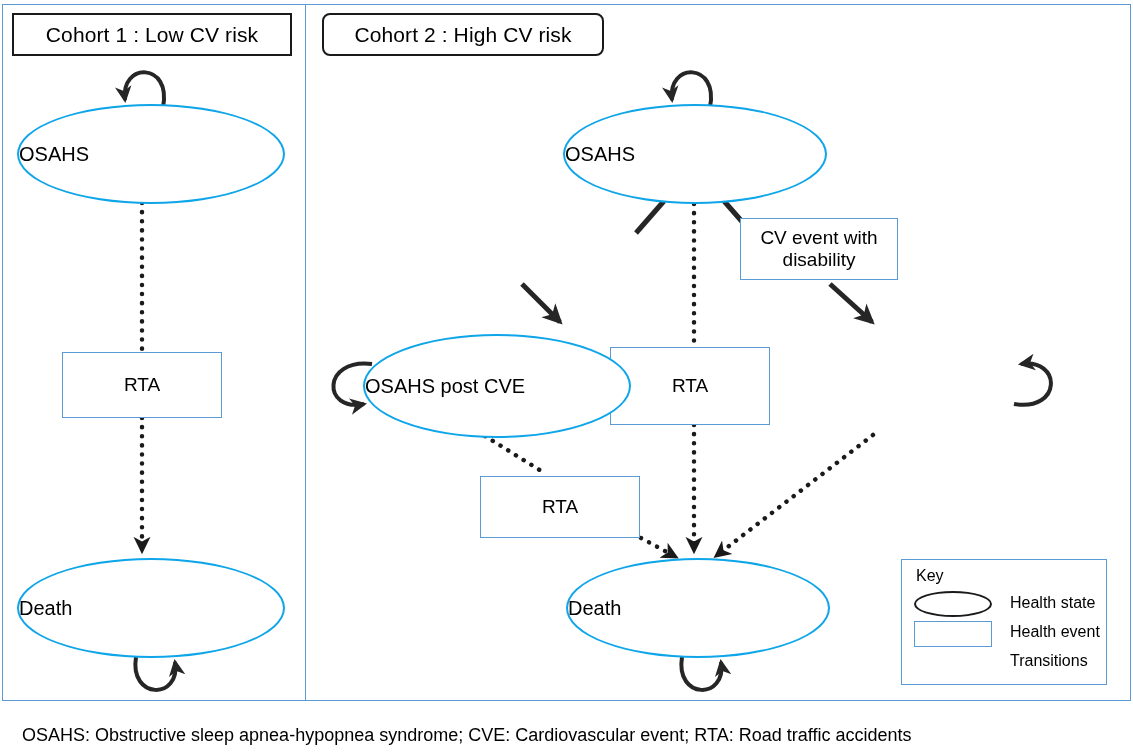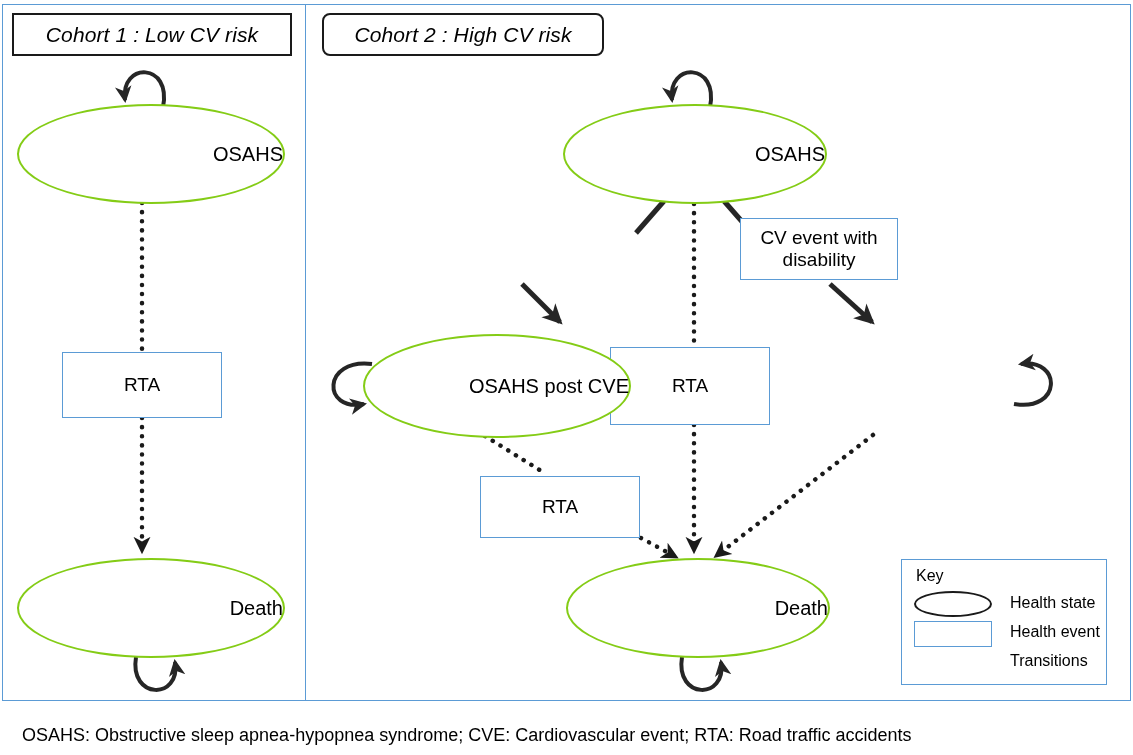--- a/index.html
+++ b/index.html
@@ -31,21 +31,20 @@
     border:2px solid #1a1a1a;
     box-sizing:border-box;
     background:#ffffff;
     display:flex;
     align-items:center;
     justify-content:center;
     font-size:21px;
     letter-spacing:.1px;
     white-space:nowrap;
     z-index:6;
-    font-style:italic;
   }
   #cohort1-header{left:12px; top:13px; width:280px; height:43px;}
   #cohort2-header{left:322px;top:13px; width:282px; height:43px;border-radius:8px;}
 
   
   .event-box{
     position:absolute;
     border:1.5px solid #5B9BD5;
     box-sizing:border-box;
     background:#ffffff;
@@ -59,27 +58,27 @@
   }
   #rta-c1{left:62px;  top:352px; width:160px; height:66px;}
   #cv-event{left:474px;top:222px; width:160px; height:62px;}
   #cv-event-dis{left:740px;top:218px;width:158px;height:62px;}
   #rta-c2-mid{left:610px;top:347px; width:160px; height:78px;}
   #rta-c2-low{left:480px;top:476px; width:160px; height:62px;}
 
   
   .state{
     position:absolute;
-    border:2px solid #84cc16;
+    border:2px solid #0ea5e9;
     border-radius:50%;
     box-sizing:border-box;
     background:#ffffff;
     display:flex;
     align-items:center;
-    justify-content:flex-end;
+    justify-content:flex-start;
     text-align:center;
     font-size:20px;
     line-height:1.2;
     z-index:5;
   }
   #osahs-c1{left:17px;  top:104px; width:268px; height:100px;}
   #death-c1{left:17px;  top:558px; width:268px; height:100px;}
   #osahs-c2{left:563px; top:104px; width:264px; height:100px;}
   #osahs-post-cve{left:363px;top:334px;width:268px;height:104px;}
   #osahs-post-cve-dis{left:752px;top:334px;width:266px;height:104px;}

